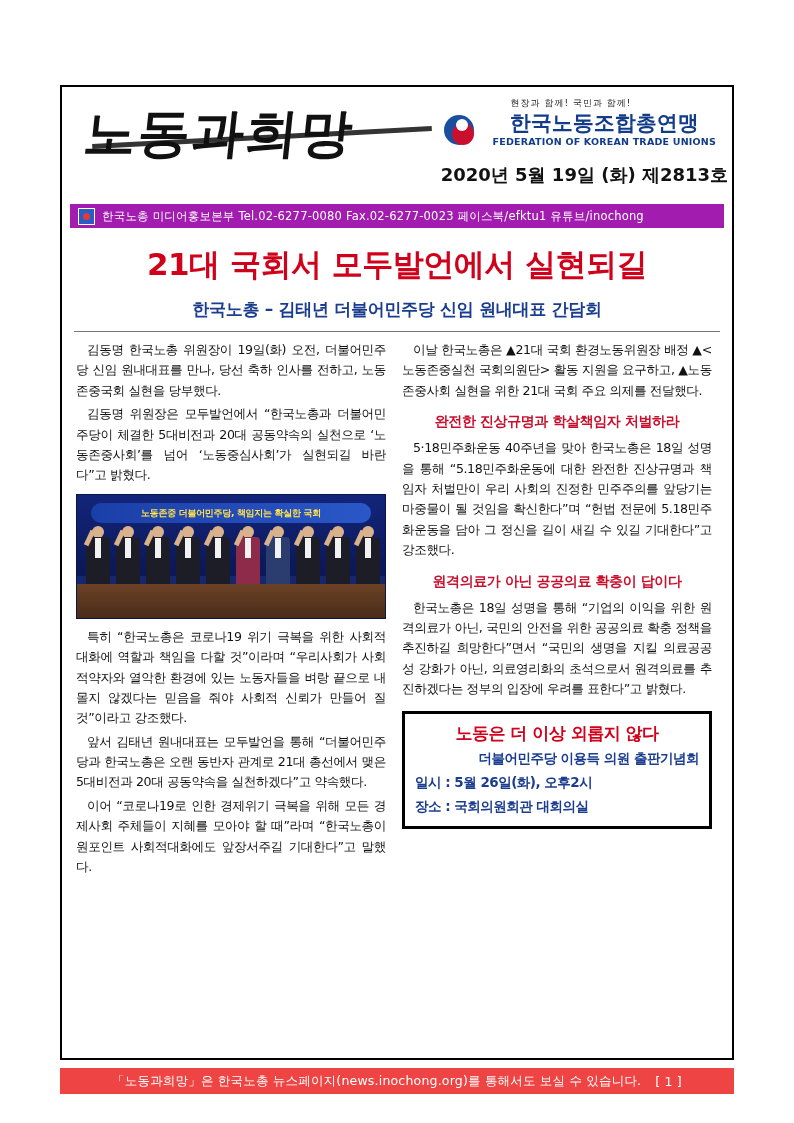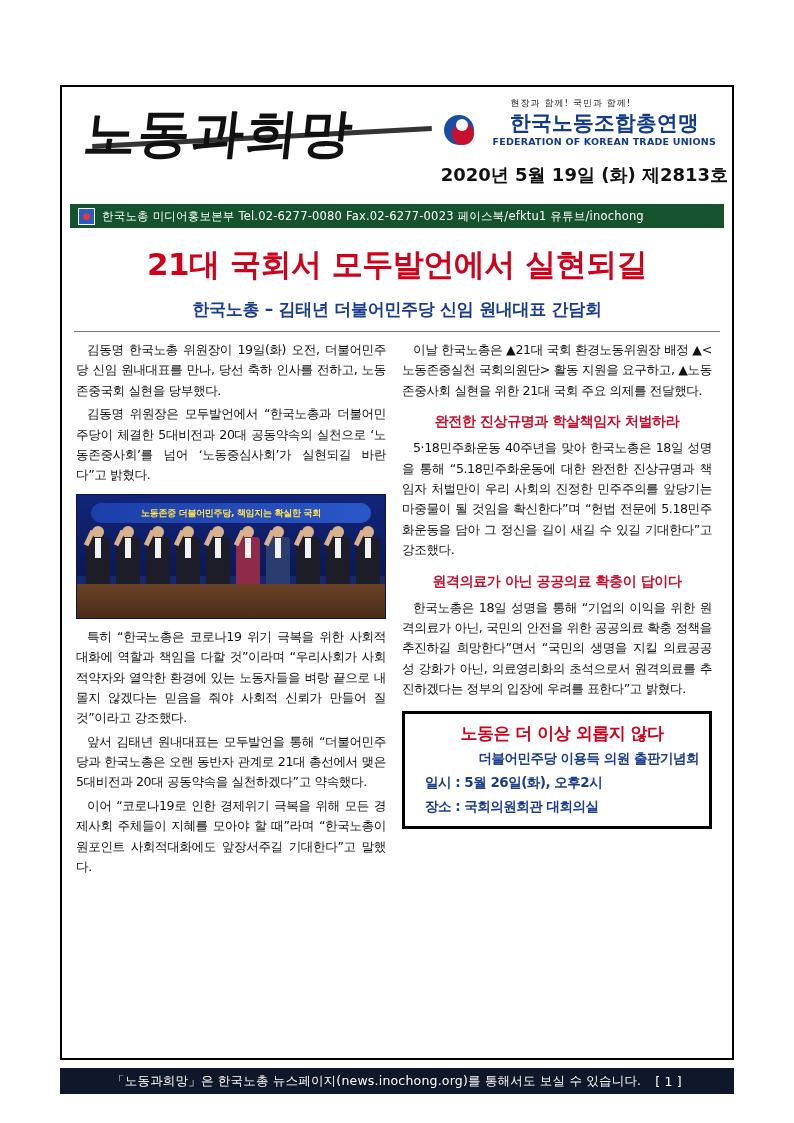--- a/index.html
+++ b/index.html
@@ -124,21 +124,21 @@
     top: 76px;
     font-size: 18px;
     font-weight: bold;
     color: #111;
     letter-spacing: 0px;
     margin-left: 40px;
   }
   
   .contact-bar {
     margin: 2px 8px 0 8px;
-    background: #14532d;
+    background: #a21caf;
     color: #fff;
     height: 24px;
     display: flex;
     align-items: center;
     padding: 0 8px;
     font-size: 11.5px;
     letter-spacing: 0.2px;
   }
   .contact-icon {
     width: 15px;
@@ -290,21 +290,21 @@
     height: 16px;
     background: #d9b28c;
     transform: rotate(25deg);
   }
   .person.f .body-s { background: #8e2b4a; }
   .person.g .body-s { background: #2b3c6e; }
   
   .notice {
     border: 3px solid #000;
     margin: 12px 0 0 0;
-    padding: 8px 10px 10px 20px;
+    padding: 8px 10px 10px 10px;
     box-sizing: border-box;
     width: 310px;
   }
   .notice-title {
     text-align: center;
     color: #d0021b;
     font-size: 17px;
     font-weight: bold;
     letter-spacing: -0.5px;
   }
@@ -323,21 +323,21 @@
     margin-top: 6px;
     letter-spacing: -0.5px;
   }
   
   .footer {
     position: absolute;
     left: 60px;
     top: 1068px;
     width: 674px;
     height: 26px;
-    background: #0f172a;
+    background: #ef4444;
     color: #fff;
     display: flex;
     align-items: center;
     justify-content: center;
     font-size: 12.5px;
     letter-spacing: 0.2px;
     box-sizing: border-box;
     padding: 0 10px;
   }
   .footer .pg {

